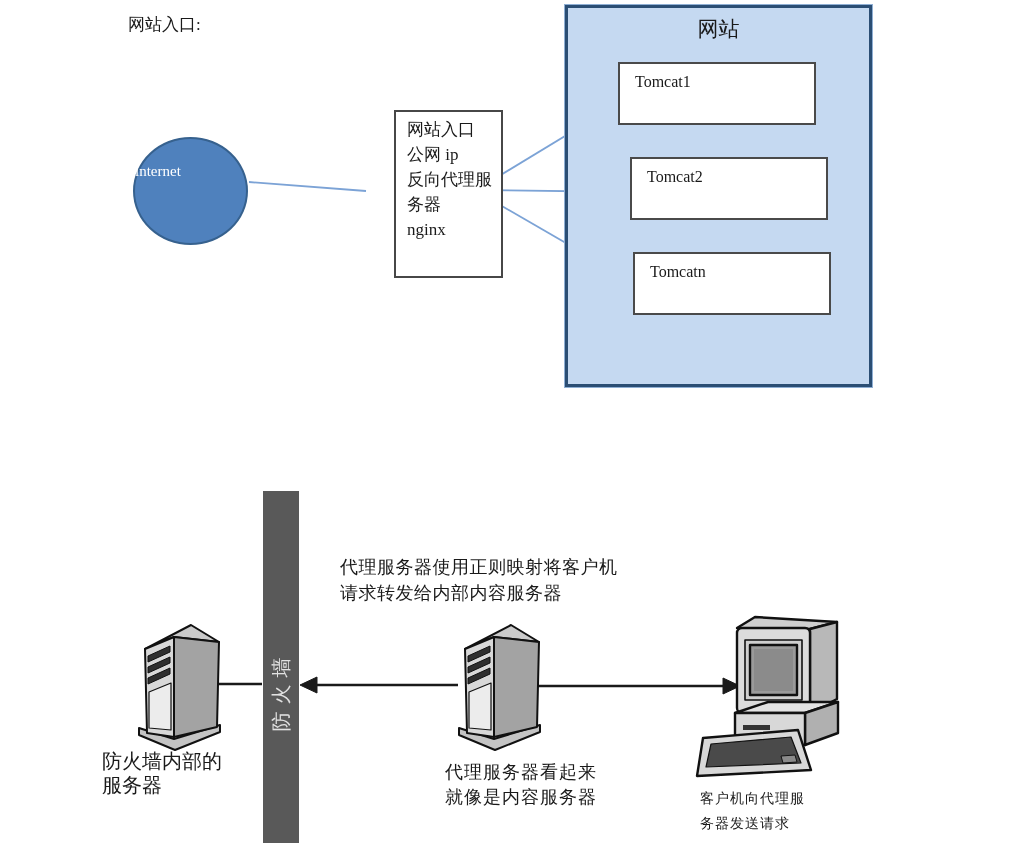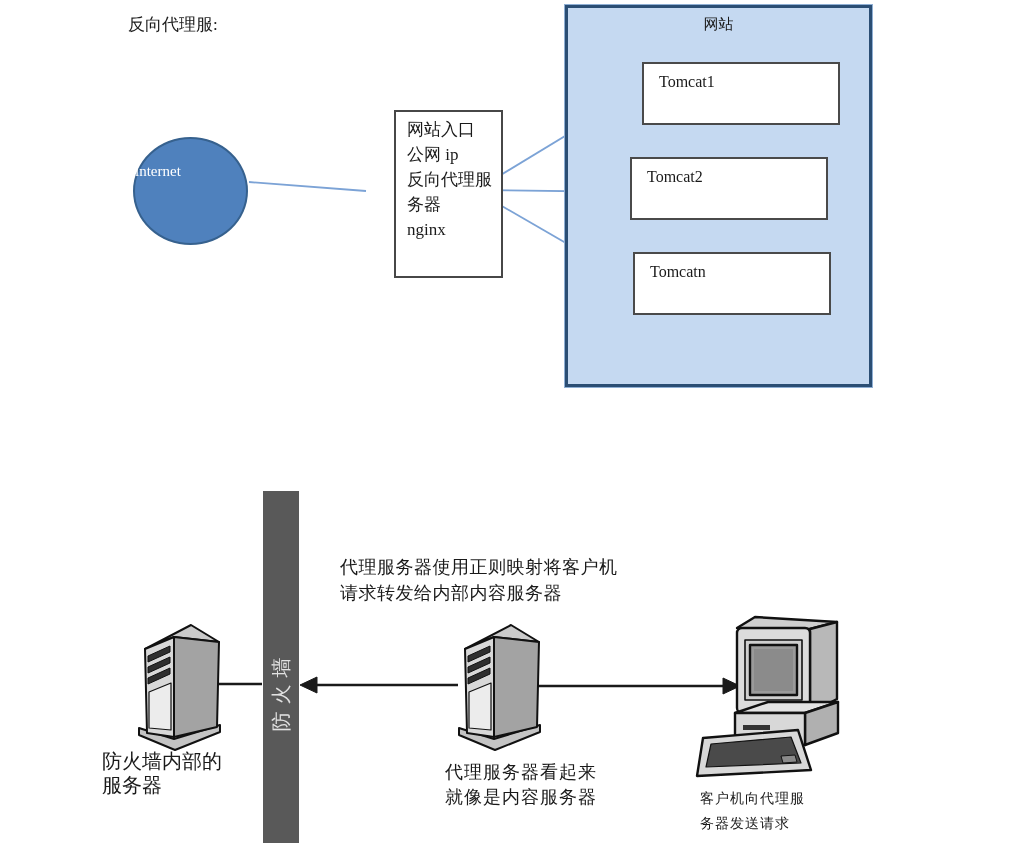--- a/index.html
+++ b/index.html
@@ -21,26 +21,26 @@
   }
   .proxy-box{
     left:366px;top:110px;width:109px;height:168px;background:#fff;
     border:2px solid #474747;box-sizing:border-box;
     padding:5px 0 0 11px;font-size:17px;line-height:25px;margin-left:28px;
   }
   .site-box{
     left:565px;top:5px;width:307px;height:382px;background:#c5d9f1;
     border:3px solid #2b4e74;box-sizing:border-box;box-shadow:0 0 0 1px #8fafd4;
   }
-  .site-title{left:565px;top:15px;width:307px;text-align:center;font-size:15px;}
+  .site-title{left:565px;top:15px;width:307px;text-align:center;font-size:21px;}
   .tomcat-box{
     width:198px;height:63px;background:#fff;border:2px solid #4a4a4a;
     box-sizing:border-box;padding:9px 0 0 15px;font-size:16px;
   }
-  .tomcat-1{left:642px;top:62px;}
+  .tomcat-1{left:618px;top:62px;}
   .tomcat-2{left:630px;top:157px;}
   .tomcat-n{left:633px;top:252px;}
 
   
   .note-text{left:340px;top:554px;font-size:18px;line-height:26px;letter-spacing:0.5px;}
   .fw-label{
     left:221px;top:678px;width:120px;height:26px;transform:rotate(-90deg);
     text-align:center;font-size:20px;letter-spacing:7px;color:#e2e2e2;
   }
   .left-caption{left:102px;top:749px;width:165px;text-align:left;font-size:20px;line-height:24px;}
@@ -54,21 +54,21 @@
 
   <svg width="1011" height="450" style="top:0;">
 
     <line x1="249" y1="182" x2="366" y2="191" stroke="#7ca3d6" stroke-width="1.8"></line>
 
     <line x1="476" y1="190" x2="631" y2="96" stroke="#7ca3d6" stroke-width="1.8"></line>
     <line x1="476" y1="190" x2="631" y2="192" stroke="#7ca3d6" stroke-width="1.8"></line>
     <line x1="476" y1="191" x2="635" y2="283" stroke="#7ca3d6" stroke-width="1.8"></line>
   </svg>
 
-  <div class="abs doc-title">反向代理服:</div>
+  <div class="abs doc-title">网站入口:</div>
 
   <div class="abs internet-circle">
     <span>internet</span>
   </div>
 
   <div class="abs site-box"></div>
   <div class="abs site-title">网站</div>
 
   <div class="abs proxy-box preline">网站入口
 公网 ip

